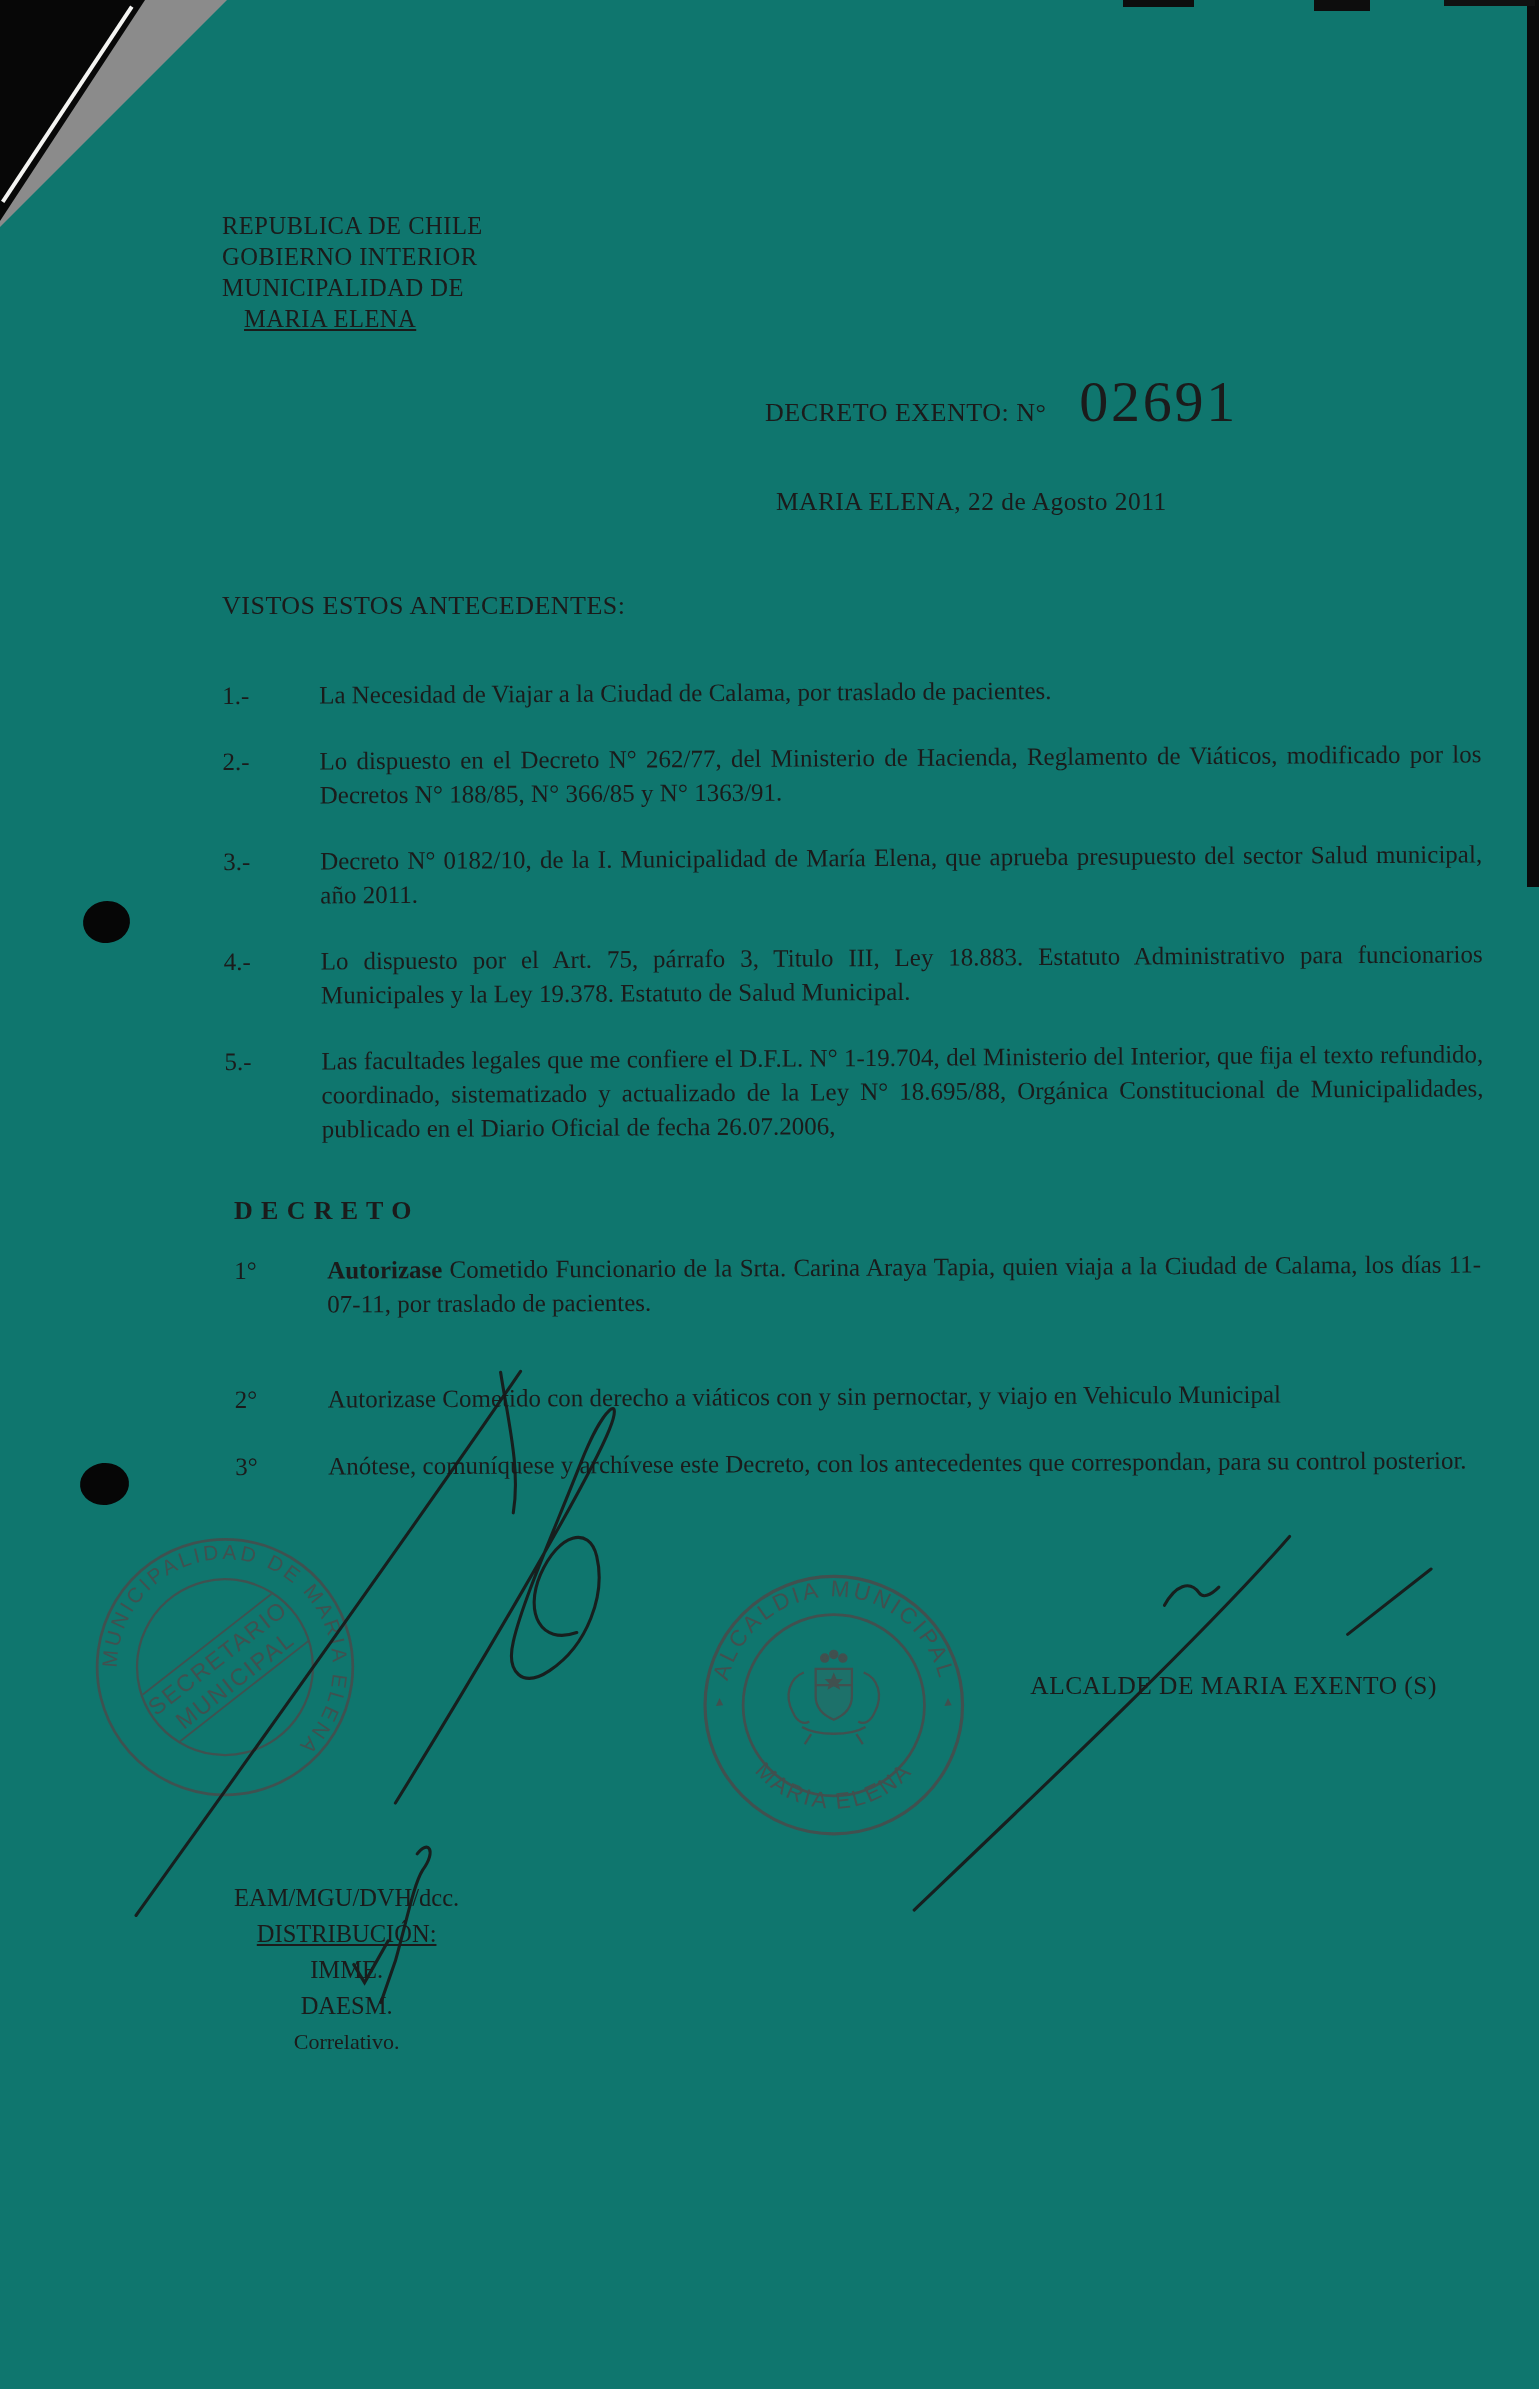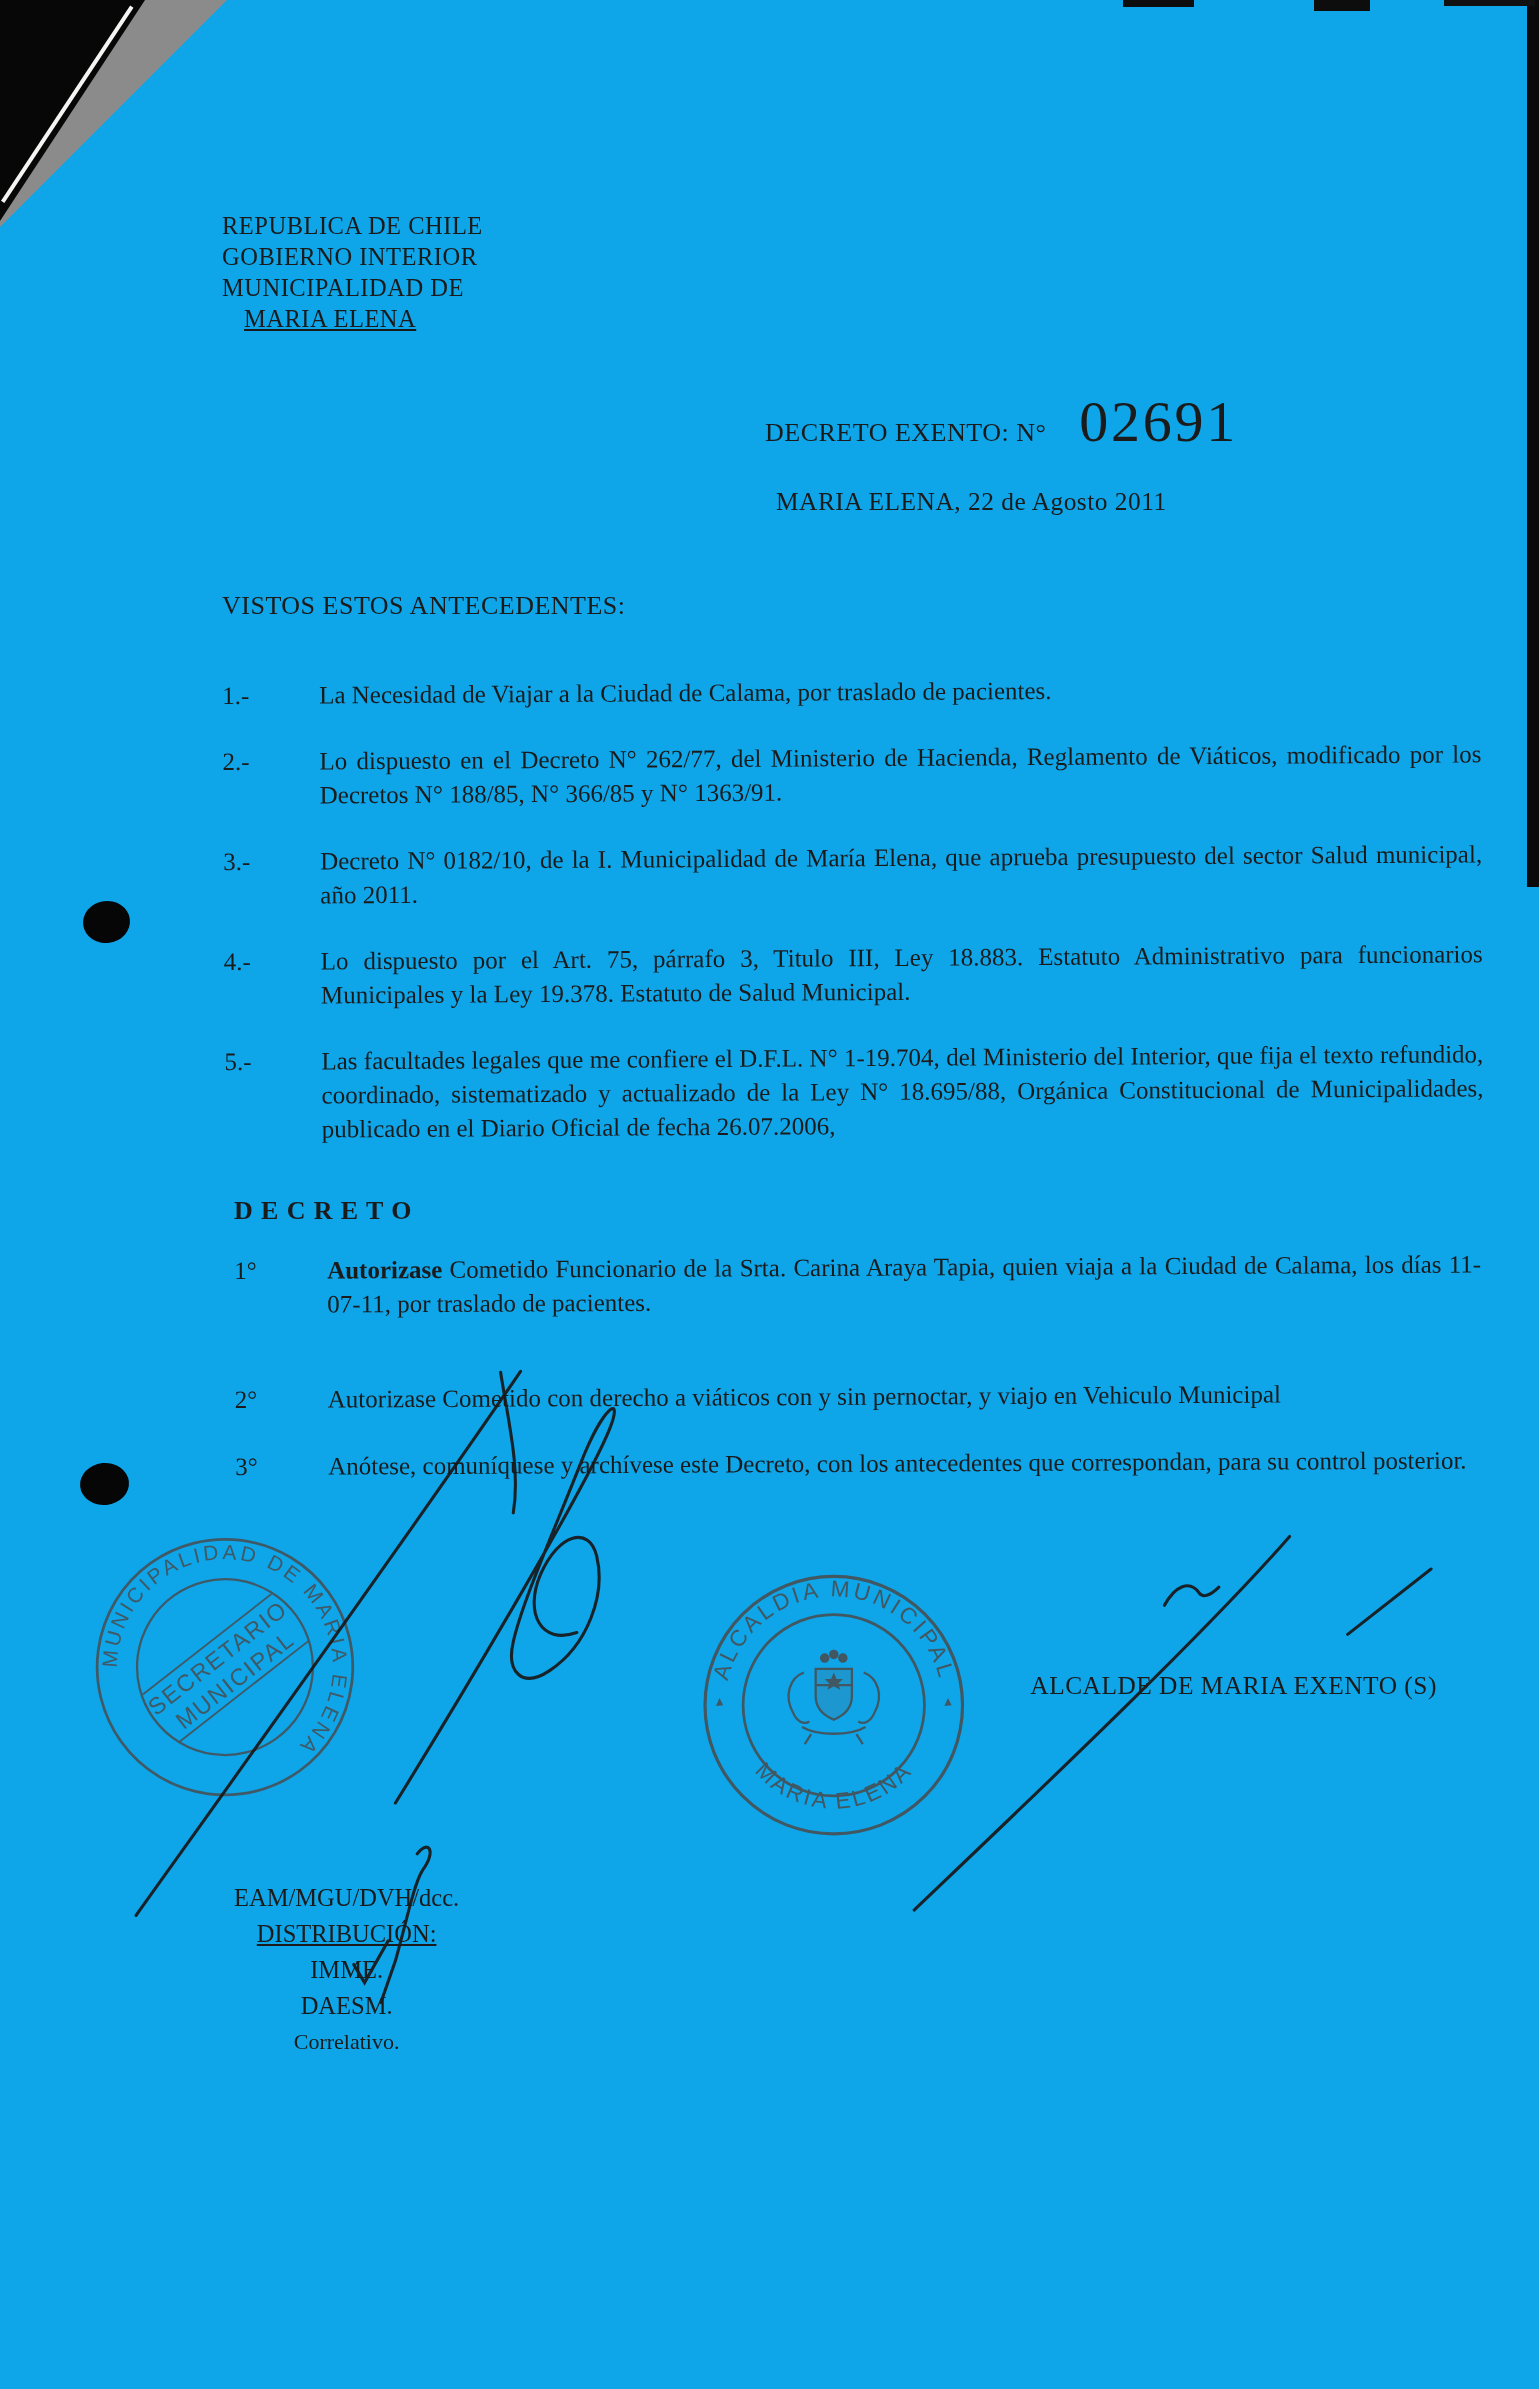--- a/index.html
+++ b/index.html
@@ -1,20 +1,20 @@
 <!DOCTYPE html>
 <html style="font-size:14.5px"><head>
 <meta charset="utf-8">
 <style>
   * { margin:0; padding:0; box-sizing:border-box; }
   html,body { background:#ffffff; }
   .page {
     position:relative;
     width:1539px; height:2389px;
-    background:#0ea5e9;
+    background:#0f766e;
     overflow:hidden;
     font-family:"Liberation Serif","DejaVu Serif",serif;
     color:#1b1b1b;
   }
   
   .corner-gray {
     position:absolute; left:0; top:0; width:236px; height:236px;
     background:#8b8b8b;
     clip-path:polygon(0 0, 227px 0, 0 227px);
   }
@@ -34,21 +34,21 @@
   .top-strip-2 { position:absolute; left:1314px; top:0; width:56px; height:11px; background:#0d0d0d; }
   .top-strip-3 { position:absolute; left:1444px; top:0; width:91px; height:6.4px; background:#111; }
   .hole-1 { position:absolute; left:83px; top:901px; width:47px; height:42px; background:#060606; border-radius:50%; transform:rotate(-8deg); }
   .hole-2 { position:absolute; left:80px; top:1463px; width:49px; height:42px; background:#060606; border-radius:50%; transform:rotate(-6deg); }
 
   
   .letterhead { position:absolute; left:222px; top:210px; font-size:24.5px; line-height:31px; letter-spacing:0.5px; }
   .letterhead .l4 { text-decoration:underline; margin-left:22px; }
 
   
-  .decree-line { position:absolute; left:765px; top:388px; display:flex; align-items:baseline; gap:33px; }
+  .decree-line { position:absolute; left:765px; top:368px; display:flex; align-items:baseline; gap:33px; }
   .decree-label { font-size:26px; letter-spacing:0.5px; }
   .decree-number { font-size:58px; font-weight:400; letter-spacing:2.7px; }
   .date-line { position:absolute; left:776px; top:487px; font-size:25.4px; letter-spacing:0.5px; }
 
   
   .vistos-title { position:absolute; left:222px; top:591px; font-size:26px; letter-spacing:0.5px; }
   .v-items { position:absolute; left:222px; top:679px; width:1259px; transform:rotate(-0.35deg); transform-origin:0 0; }
   .v-item { display:grid; grid-template-columns:97px 1fr; margin-bottom:32px; font-size:25px; line-height:34px; }
   .v-item .txt { text-align:justify; }
 

